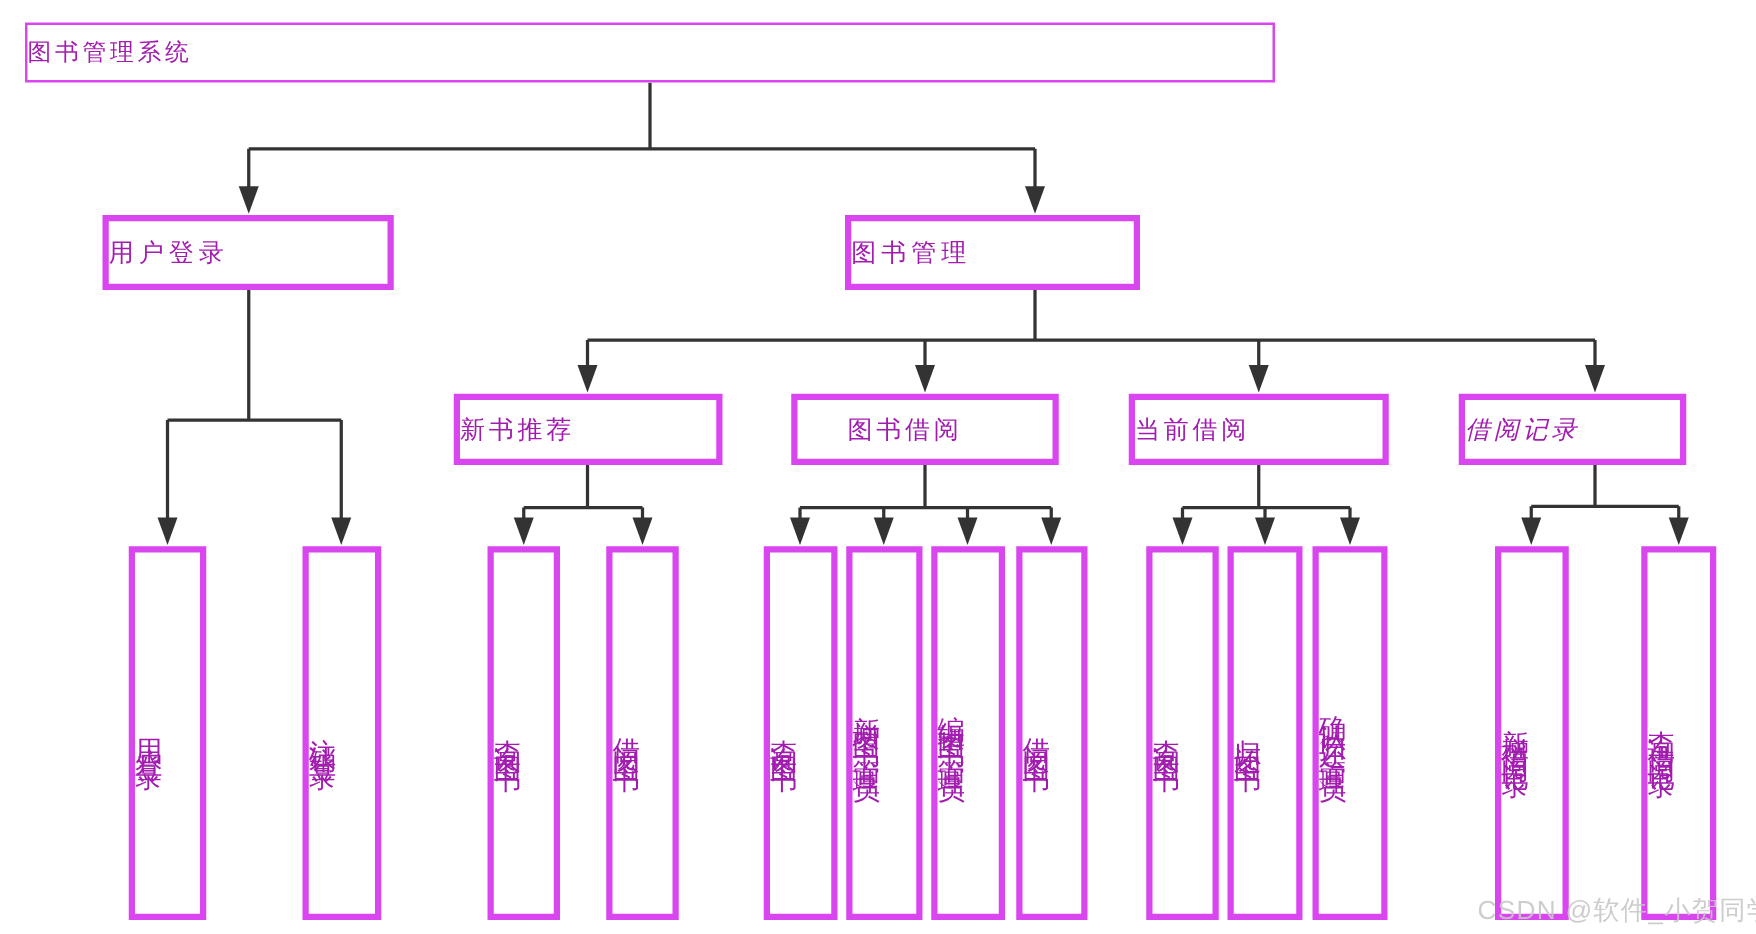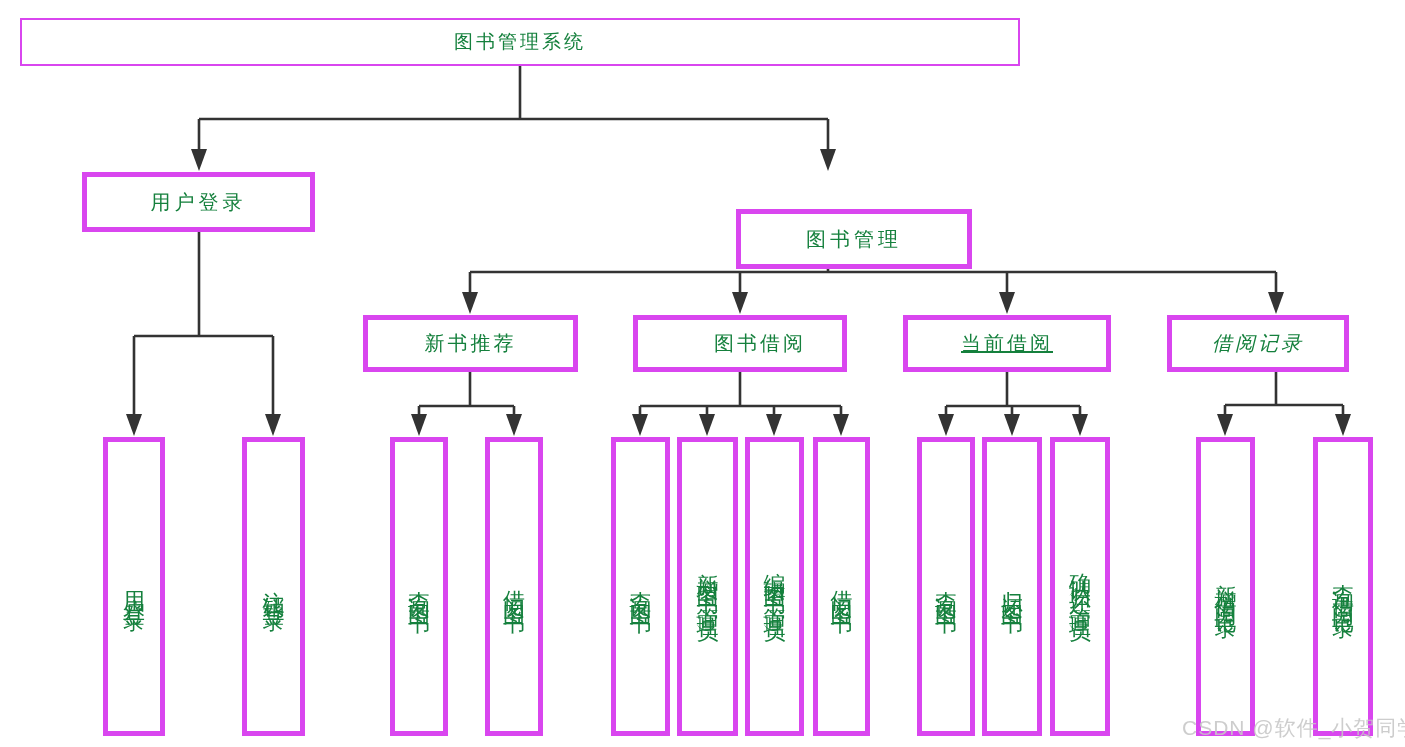--- a/index.html
+++ b/index.html
@@ -22,22 +22,22 @@
     width: 1405px;
     height: 747px;
   }
   .box {
     position: absolute;
     background: #ffffff;
     border: 5px solid #d946ef;
     box-sizing: border-box;
     display: flex;
     align-items: center;
-    justify-content: center;
-    color: #15803d;
+    justify-content: flex-start;
+    color: #a21caf;
     text-align: center;
   }
   .root {
     left: 20px;
     top: 18px;
     width: 1000px;
     height: 48px;
     border-width: 2.5px;
     font-size: 19px;
     letter-spacing: 3px;
@@ -129,31 +129,31 @@
     </g>
   </svg>
 
   <div class="box root">
     <span>图书管理系统</span>
   </div>
 
   <div class="box lvl2" style="left:82px;width:233px;">
     <span>用户登录</span>
   </div>
-  <div class="box lvl2" style="left:736px;width:236px;margin-top:37px;">
+  <div class="box lvl2" style="left:676px;width:236px;">
     <span>图书管理</span>
   </div>
 
   <div class="box lvl3" style="left:363px;width:215px;">
     <span>新书推荐</span>
   </div>
   <div class="box lvl3" style="left:633px;width:214px;padding-left:40px;">
     <span>图书借阅</span>
   </div>
-  <div class="box lvl3" style="left:903px;width:208px;text-decoration:underline;">
+  <div class="box lvl3" style="left:903px;width:208px;">
     <span>当前借阅</span>
   </div>
   <div class="box lvl3" style="left:1167px;width:182px;font-style:italic;">
     <span>借阅记录</span>
   </div>
 
   <div class="box leaf" style="left:103px;width:62px;">
     <span class="vtext">用户登录</span>
   </div>
   <div class="box leaf" style="left:242px;width:63px;">

